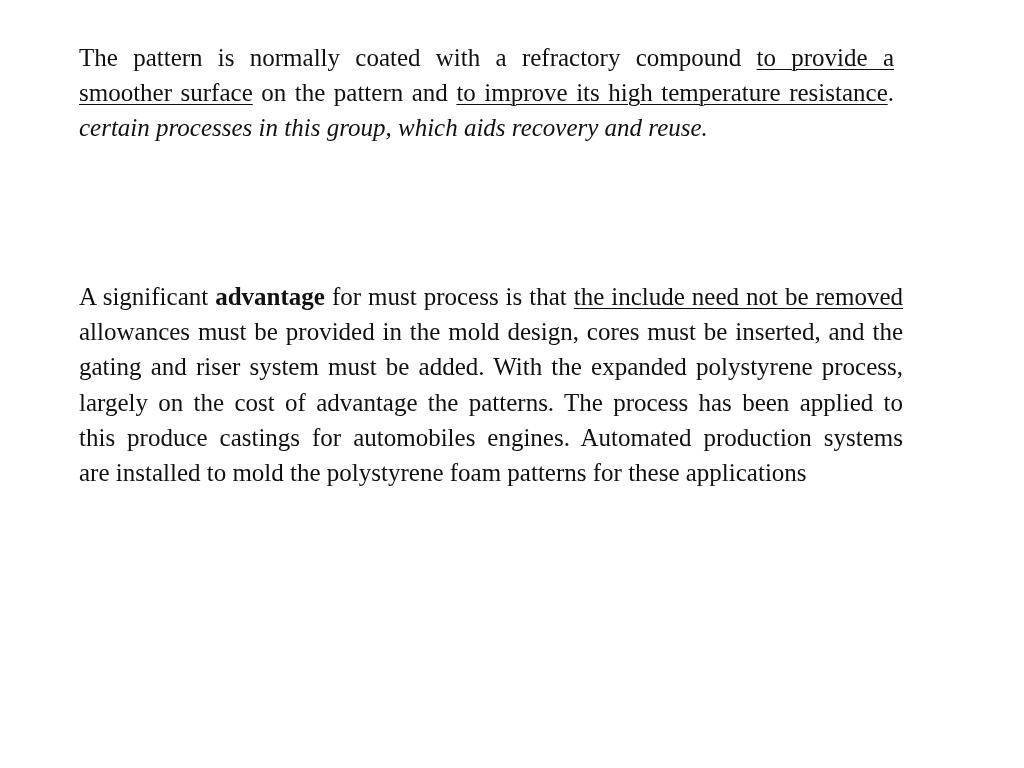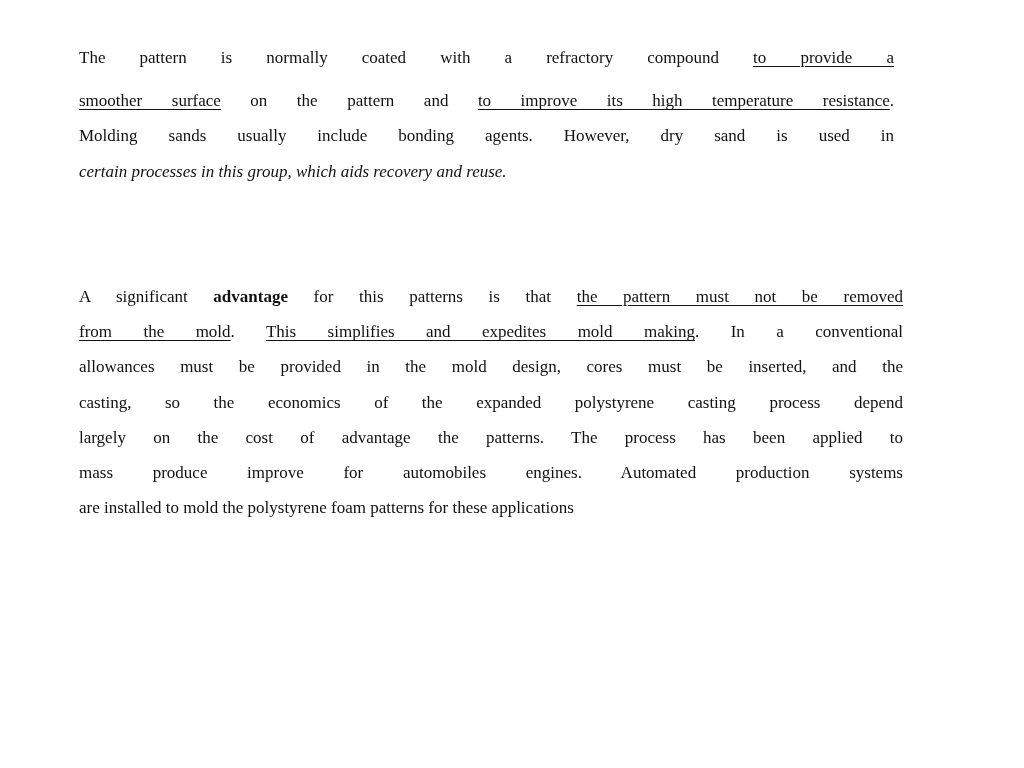--- a/index.html
+++ b/index.html
@@ -11,21 +11,21 @@
       width: 1024px;
       height: 768px;
       position: relative;
       overflow: hidden;
       font-family: "Liberation Serif", "DejaVu Serif", serif;
       color: #111111;
     }
     .para {
       position: absolute;
       left: 79px;
-      font-size: 17px;
+      font-size: 25px;
       line-height: 35.2px;
       margin: 0;
     }
     .para1 { top: 40px; width: 815px; }
     .para2 { top: 279px; width: 824px; }
     .line {
       display: block;
       white-space: nowrap;
       text-align: justify;
       text-align-last: justify;
@@ -43,48 +43,42 @@
   </style>
 </head>
 <body>
 
 <div class="page">
 
   <div class="para para1">
     <span class="line" style="white-space: normal;">
       <span>The pattern is normally coated with a refractory compound </span><span class="u">to provide a</span>
     </span>
-    <span class="line" style="white-space: normal; margin-top: 8px;">
+    <span class="line" style="white-space: normal;">
       <span class="u">smoother surface</span><span> on the pattern and </span><span class="u">to improve its high temperature resistance</span><span>.</span>
-    </span>
-    <span class="line" style="white-space: normal;">
-      <span>Molding sands usually include bonding agents. However, dry sand is used in</span>
     </span>
     <span class="line last" style="white-space: normal; font-style: italic;">
       <span>certain processes in this group, which aids recovery and reuse.</span>
     </span>
   </div>
 
   <div class="para para2">
     <span class="line" style="white-space: normal;">
-      <span>A significant </span><span class="b">advantage</span><span> for this patterns is that </span><span class="u">the pattern must not be removed</span>
-    </span>
-    <span class="line" style="white-space: normal;">
-      <span class="u">from the mold</span><span>. </span><span class="u">This simplifies and expedites mold making</span><span>. In a conventional</span>
+      <span>A significant </span><span class="b">advantage</span><span> for must process is that </span><span class="u">the include need not be removed</span>
     </span>
     <span class="line" style="white-space: normal;">
       <span>allowances must be provided in the mold design, cores must be inserted, and the</span>
     </span>
     <span class="line" style="white-space: normal;">
-      <span>casting, so the economics of the expanded polystyrene casting process depend</span>
+      <span>gating and riser system must be added. With the expanded polystyrene process,</span>
     </span>
     <span class="line" style="white-space: normal;">
       <span>largely on the cost of advantage the patterns. The process has been applied to</span>
     </span>
     <span class="line" style="white-space: normal;">
-      <span>mass produce improve for automobiles engines. Automated production systems</span>
+      <span>this produce castings for automobiles engines. Automated production systems</span>
     </span>
     <span class="line last" style="white-space: normal;">
       <span>are installed to mold the polystyrene foam patterns for these applications</span>
     </span>
   </div>
 
 </div>
 
 </body></html>

